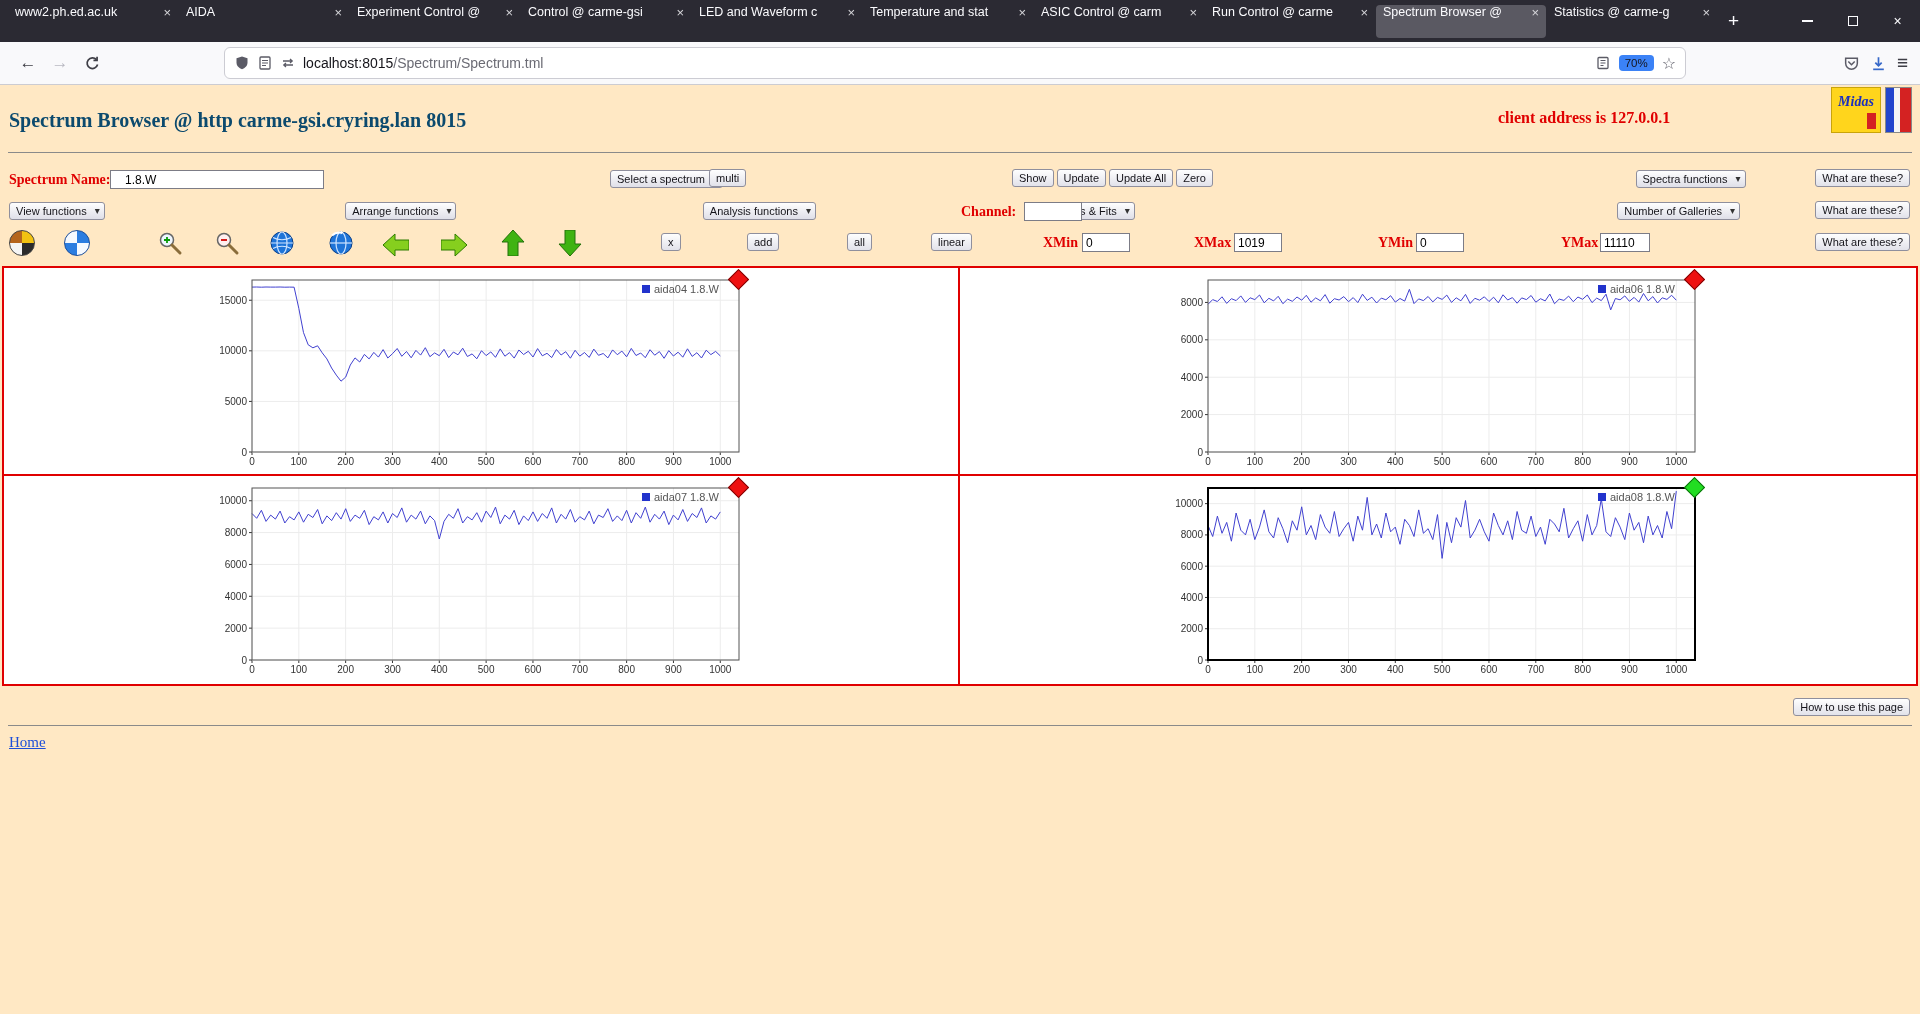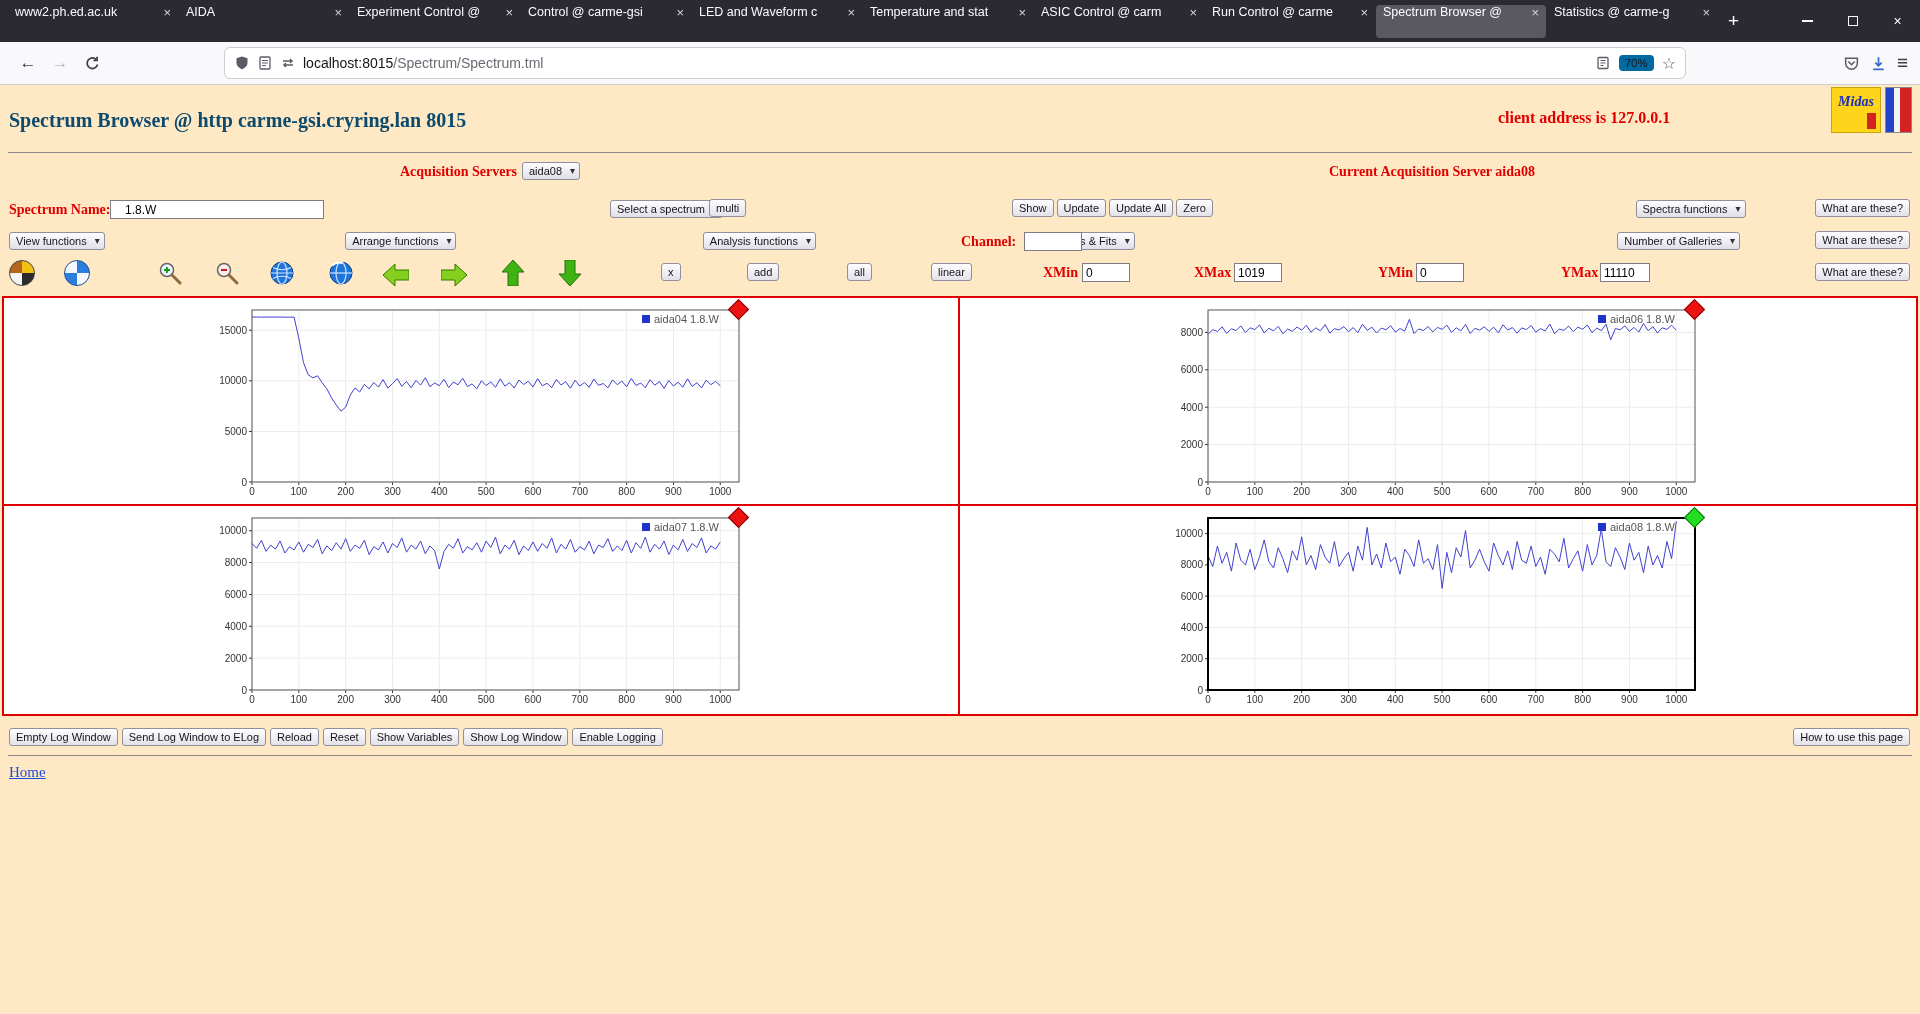--- a/index.html
+++ b/index.html
@@ -20,21 +20,21 @@
   .max-shape { display:block; width:10px; height:10px; border:1.5px solid #fbfbfe; }
 
   .nav-bar { height:43px; background:#f9f9fb; border-bottom:1px solid #ccccd2; display:flex; align-items:center; padding:0 12px; }
   .nav-icon { width:32px; height:30px; display:flex; align-items:center; justify-content:center; color:#3e3e46; font-size:17px; border-radius:4px; flex:0 0 auto; }
   .nav-icon.disabled { color:#b8b8c1; }
   .url-bar { width:1462px; height:32px; margin-left:116px; background:#ffffff; border:1px solid #ccccd3; border-radius:6px;
              display:flex; align-items:center; padding:0 9px; gap:7px; }
   .url-text { font-size:14px; color:#15141a; white-space:nowrap; }
   .url-path { color:#6b6b74; }
   .url-right { margin-left:auto; display:flex; align-items:center; gap:8px; }
-  .zoom-pill { background:#0369a1; border-radius:4px; font-size:11.5px; padding:2px 6px; color:#15141a; }
+  .zoom-pill { background:#3b82f6; border-radius:4px; font-size:11.5px; padding:2px 6px; color:#15141a; }
   .right-icons { margin-left:auto; display:flex; align-items:center; gap:10px; }
 
   
   .page { background:#ffe8c4; min-height:929px; position:relative; }
   .header-row { position:relative; height:62px; }
   .page-title { position:absolute; left:9px; top:24px; font-family:"Liberation Serif",serif; font-weight:bold; font-size:20px; color:#0c4a6e; }
   .client-addr { position:absolute; left:1498px; top:24px; font-family:"Liberation Serif",serif; font-weight:bold; font-size:16px; color:#e00000; }
   .logos { position:absolute; right:8px; top:2px; display:flex; gap:4px; }
   .logo-midas { width:50px; height:46px; background:#ffd51c; border:1px solid #c9a40a; position:relative; display:flex; align-items:flex-start; justify-content:center; }
   .logo-midas span { font-family:"Liberation Serif",serif; font-style:italic; font-weight:bold; color:#1a2fbf; font-size:14px; margin-top:6px; }
@@ -188,25 +188,20 @@
           <span>Midas</span>
           <i></i>
         </div>
       <div class="logo-side"></div>
     </div>
   </div>
 
   <hr class="rule">
 
   
-  <div class="row" style="height:22px;margin-top:8px">
-    <span class="redlabel" style="left:400px;top:3px">Acquisition Servers</span>
-    <span class="select" style="left:522px;top:0">aida08</span>
-    <span class="redlabel" style="left:1329px;top:3px">Current Acquisition Server aida08</span>
-  </div>
 
   
   <div class="row" style="height:22px;margin-top:16px">
     <span class="redlabel" style="left:9px;top:3px">Spectrum Name:</span>
     <input class="tinput" style="left: 110px; top: 1px; width: 214px; padding-left: 14px;" value="1.8.W">
     <span class="select" style="left:610px;top:0">Select a spectrum</span>
     <button class="btn" style="left:709px;top:0">multi</button>
     <span class="btn-group" style="left:1012px;top:0">
       <button class="btn">Show</button>
       <button class="btn">Update</button>
@@ -519,29 +514,20 @@
           <rect x="50" y="4" width="487" height="172" fill="none" stroke="#000000" stroke-width="2"></rect>
           <rect x="440" y="9" width="8" height="8" fill="#2233cc"></rect>
           <text x="452" y="17" font-size="11" fill="#555">aida08 1.8.W</text>
         </svg>
       <div class="marker" style="background: rgb(34, 221, 34); border-color: rgb(10, 106, 10);"></div>
     </div>
   </div>
 
   
   <div class="footer-row">
-    <div class="footer-buttons" id="footer-buttons">
-        <button class="btn">Empty Log Window</button>
-        <button class="btn">Send Log Window to ELog</button>
-        <button class="btn">Reload</button>
-        <button class="btn">Reset</button>
-        <button class="btn">Show Variables</button>
-        <button class="btn">Show Log Window</button>
-        <button class="btn">Enable Logging</button>
-      </div>
     <button class="btn help-btn">How to use this page</button>
   </div>
 
 
   <hr class="rule">
 
   <a class="home-link" href="#">Home</a>
 </div>
 
 </body></html>

